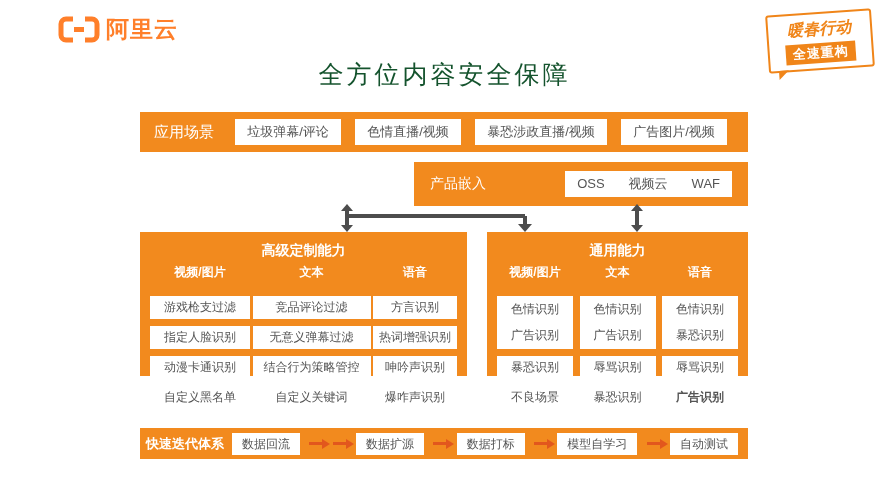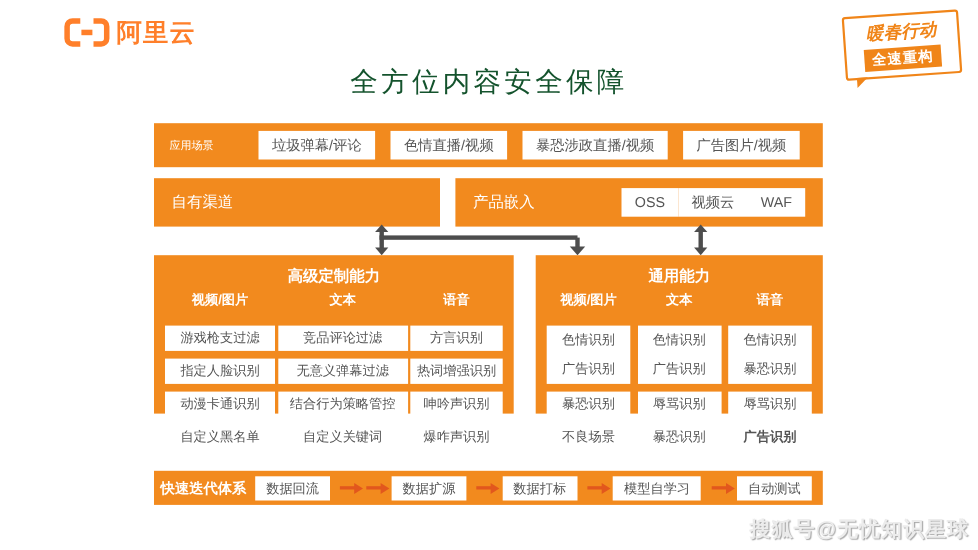--- a/index.html
+++ b/index.html
@@ -21,21 +21,21 @@
   .main-title{position:absolute;left:0;top:58px;width:100%;text-align:center;
          font-family:"DejaVu Serif",serif;font-size:25px;color:#14532d;letter-spacing:3px;}
 
   
   .obar{background:#F28A1E;}
   .wbox{background:#fff;color:#555;font-size:13px;text-align:center;white-space:nowrap;}
 
   
   .scenarios{position:absolute;left:140px;top:112px;width:608px;height:40px;
          display:flex;align-items:center;padding:0 14px;box-sizing:border-box;}
-  .scenarios .rlabel{color:#fff;font-size:10px;width:74px;flex:none;}
+  .scenarios .rlabel{color:#fff;font-size:15px;width:74px;flex:none;}
   .scen-boxes{flex:1;display:flex;align-items:center;justify-content:space-around;}
   .scen-boxes .wbox{height:26px;line-height:26px;padding:0 12px;}
 
   
   .own-channel{position:absolute;left:140px;top:162px;width:260px;height:44px;
          display:flex;align-items:center;box-sizing:border-box;padding-left:16px;}
   .own-channel .rlabel{color:#fff;font-size:14px;}
   .product-embed{position:absolute;left:414px;top:162px;width:334px;height:44px;
          display:flex;align-items:center;box-sizing:border-box;padding:0 16px;}
   .product-embed .rlabel{color:#fff;font-size:14px;margin-right:auto;}
@@ -99,23 +99,20 @@
   <div class="scenarios obar">
     <span class="rlabel">应用场景</span>
     <div class="scen-boxes">
       <span class="wbox">垃圾弹幕/评论</span>
       <span class="wbox">色情直播/视频</span>
       <span class="wbox">暴恐涉政直播/视频</span>
       <span class="wbox">广告图片/视频</span>
     </div>
   </div>
 
-  <div class="own-channel obar">
-    <span class="rlabel">自有渠道</span>
-  </div>
   <div class="product-embed obar">
     <span class="rlabel">产品嵌入</span>
     <div class="prod-boxes">
       <span class="wbox">OSS</span>
       <span class="wbox">视频云</span>
       <span class="wbox">WAF</span>
     </div>
   </div>
 
   <svg class="overlay">
@@ -205,15 +202,14 @@
       <span class="wbox">数据扩源</span>
       <span class="flow-arrow"></span>
       <span class="wbox">数据打标</span>
       <span class="flow-arrow"></span>
       <span class="wbox">模型自学习</span>
       <span class="flow-arrow"></span>
       <span class="wbox">自动测试</span>
     </div>
   </div>
 
-  <div class="watermark">搜狐号@无忧知识星球</div>
 
 </div>
 
 </body></html>

